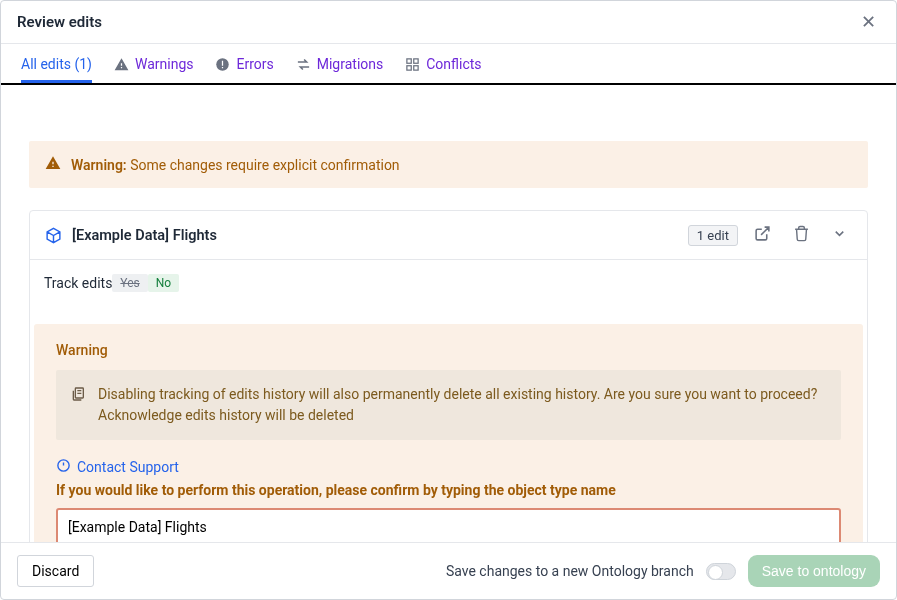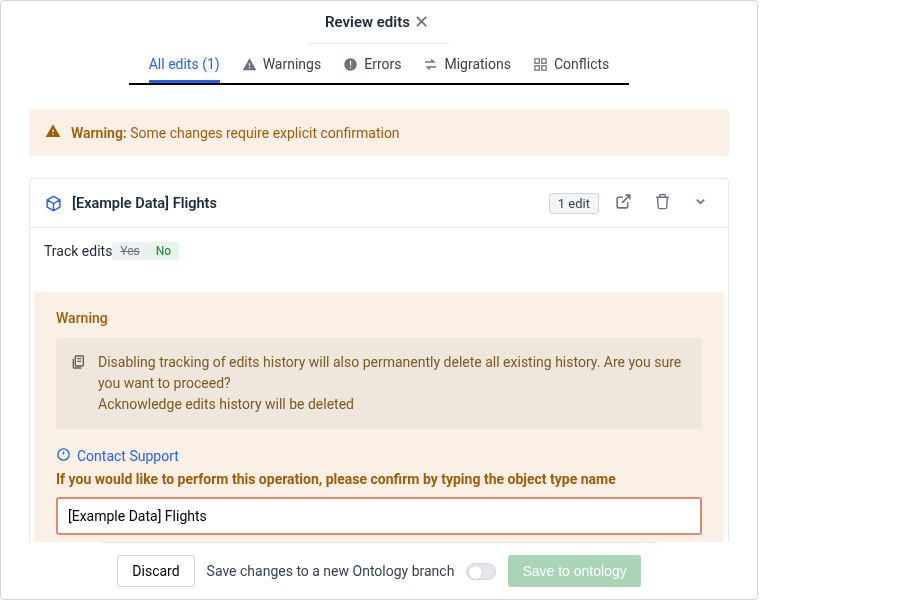--- a/index.html
+++ b/index.html
@@ -3,28 +3,27 @@
   <meta charset="utf-8">
   <style>
     * { box-sizing: border-box; margin: 0; padding: 0; }
     body {
       font-family: -apple-system, BlinkMacSystemFont, "Segoe UI", Roboto, sans-serif;
       font-size: 14px;
       color: #1f2937;
       background: #fff;
     }
     .modal {
-      width: 758px;
+      width: 897px;
       height: 600px;
       border: 1px solid #d1d5db;
       border-radius: 4px;
       display: flex;
       flex-direction: column;
       overflow: hidden;
-      align-items: center;
     }
     .modal-header {
       display: flex;
       justify-content: space-between;
       align-items: center;
       padding: 10px 16px;
       border-bottom: 1px solid #e5e7eb;
     }
     .modal-title { font-weight: 600; font-size: 15px; }
     .close-btn {
@@ -39,21 +38,21 @@
       display: flex;
       gap: 22px;
       padding: 0 20px;
       border-bottom: 2px solid #000000;
     }
     .tab {
       display: flex;
       align-items: center;
       gap: 6px;
       padding: 12px 0 11px 0;
-      color: #404040;
+      color: #6d28d9;
       cursor: pointer;
       font-size: 14px;
     }
     .tab.active {
       color: #2563eb;
       border-bottom: 3px solid #2563eb;
       padding-bottom: 8px;
     }
     .tab-icon { width: 15px; height: 15px; display:inline-flex; align-items:center; justify-content:center;}
     .content {
@@ -63,20 +62,21 @@
       background: #fff;
     }
     .banner-warning {
       background: #fbf0e6;
       padding: 14px 16px;
       display: flex;
       align-items: center;
       gap: 10px;
       border-radius: 2px;
       margin-bottom: 22px;
+      margin-top: 32px;
     }
     .banner-warning-icon { color: #a15c07; }
     .banner-warning-text { color: #a15c07; font-size: 14px; }
     .banner-warning-text b { font-weight: 600; }
     .card {
       border: 1px solid #e5e7eb;
       border-radius: 4px;
       background: #fff;
     }
     .card-header {
@@ -231,21 +231,21 @@
       width: 13px; height: 13px;
       background: #fff;
       border-radius: 50%;
       border: 1px solid #cfd4da;
     }
     .btn-primary {
       background: #a9d4b7;
       color: #fff;
       border: none;
       padding: 8px 14px;
-      border-radius: 3px;
+      border-radius: 9px;
       font-size: 14px;
     }
   </style>
 </head>
 <body>
 
 <div class="modal">
 
   <div class="modal-header">
     <div class="modal-title">Review edits</div>

